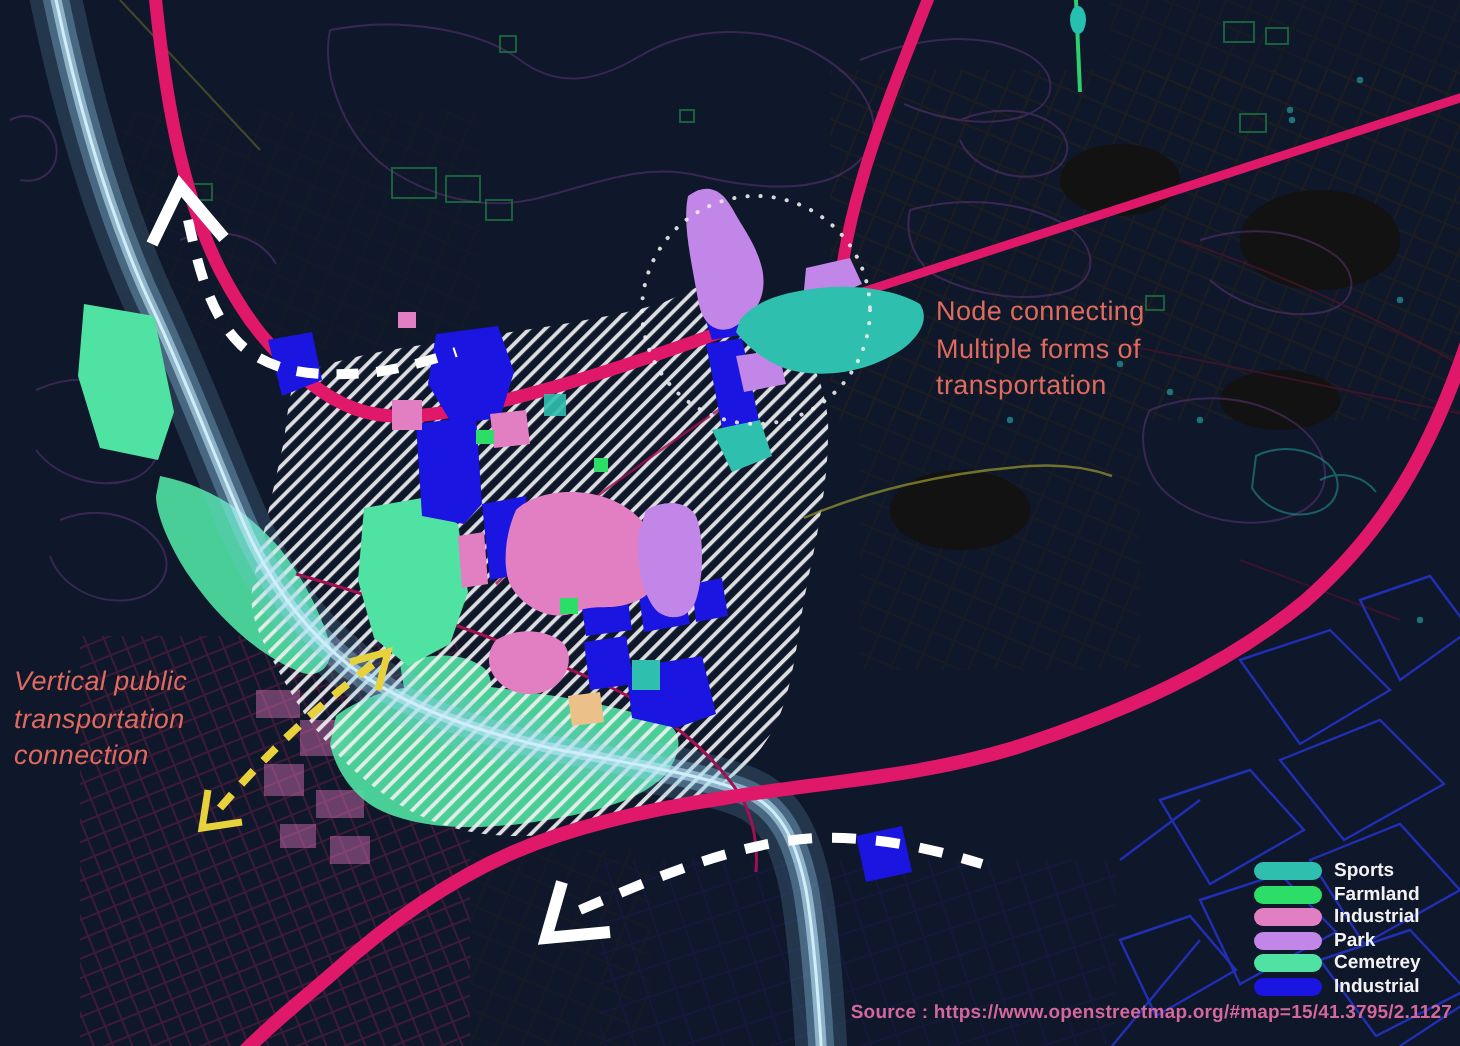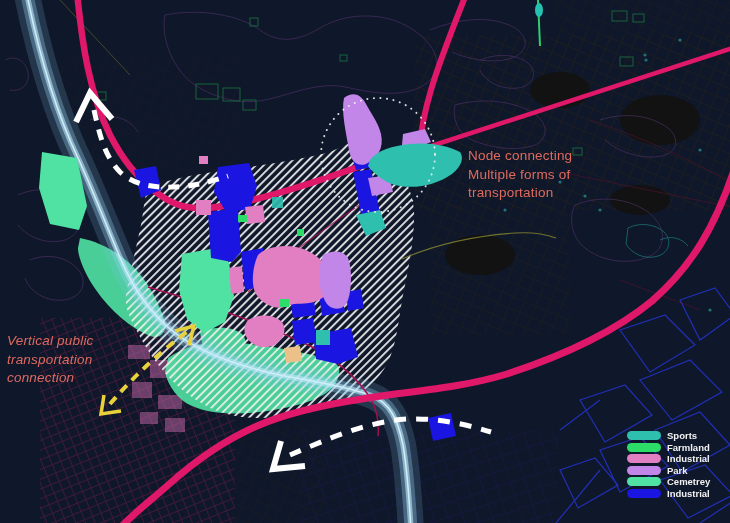--- a/index.html
+++ b/index.html
@@ -245,13 +245,14 @@
     <div class="lrow">
       <span class="pill" style="background: rgb(79, 226, 162);"></span>
       <span class="llabel">Cemetrey</span>
     </div>
     <div class="lrow">
       <span class="pill" style="background: rgb(27, 21, 226);"></span>
       <span class="llabel">Industrial</span>
     </div>
   </div>
 
+  <div class="source" style="color: rgb(212, 103, 156);">Source : https://www.openstreetmap.org/#map=15/41.3795/2.1127</div>
 </div>
 
 </body></html>

